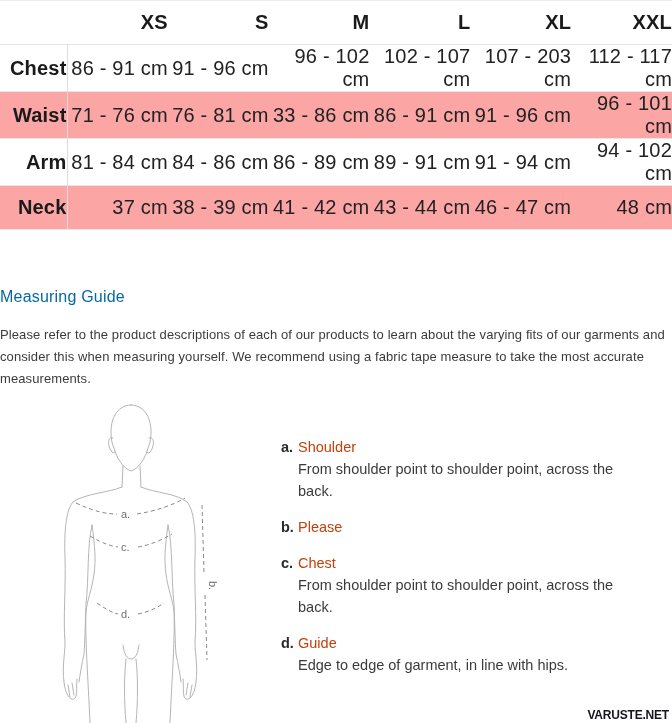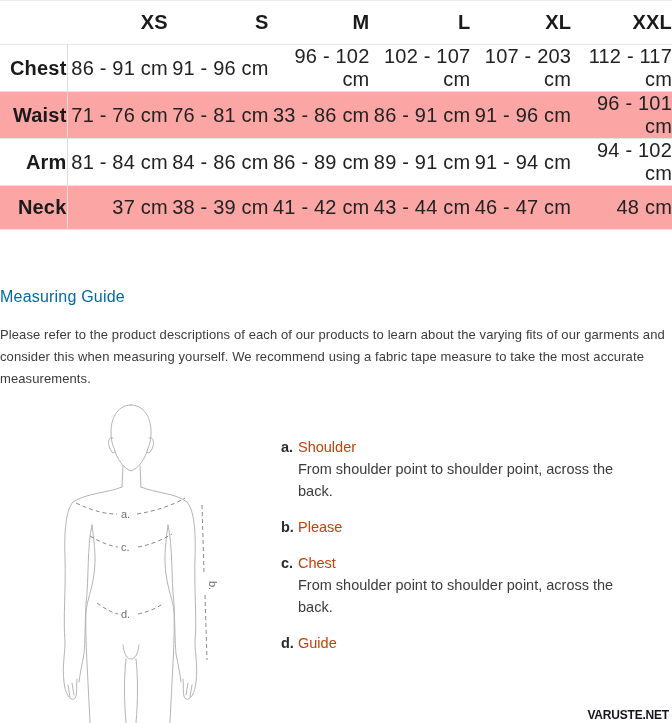--- a/index.html
+++ b/index.html
@@ -224,18 +224,19 @@
       <span class="term">Please</span>
     </div>
     <div class="guide-item">
       <span class="key">c.</span>
       <span class="term">Chest</span>
       <span class="desc">From shoulder point to shoulder point, across the back.</span>
     </div>
     <div class="guide-item">
       <span class="key">d.</span>
       <span class="term">Guide</span>
+      <span class="desc">Edge to edge of garment, in line with hips.</span>
     </div>
   </div>
 
   <div class="watermark">VARUSTE.NET</div>
 
 </div>
 
 </body></html>

